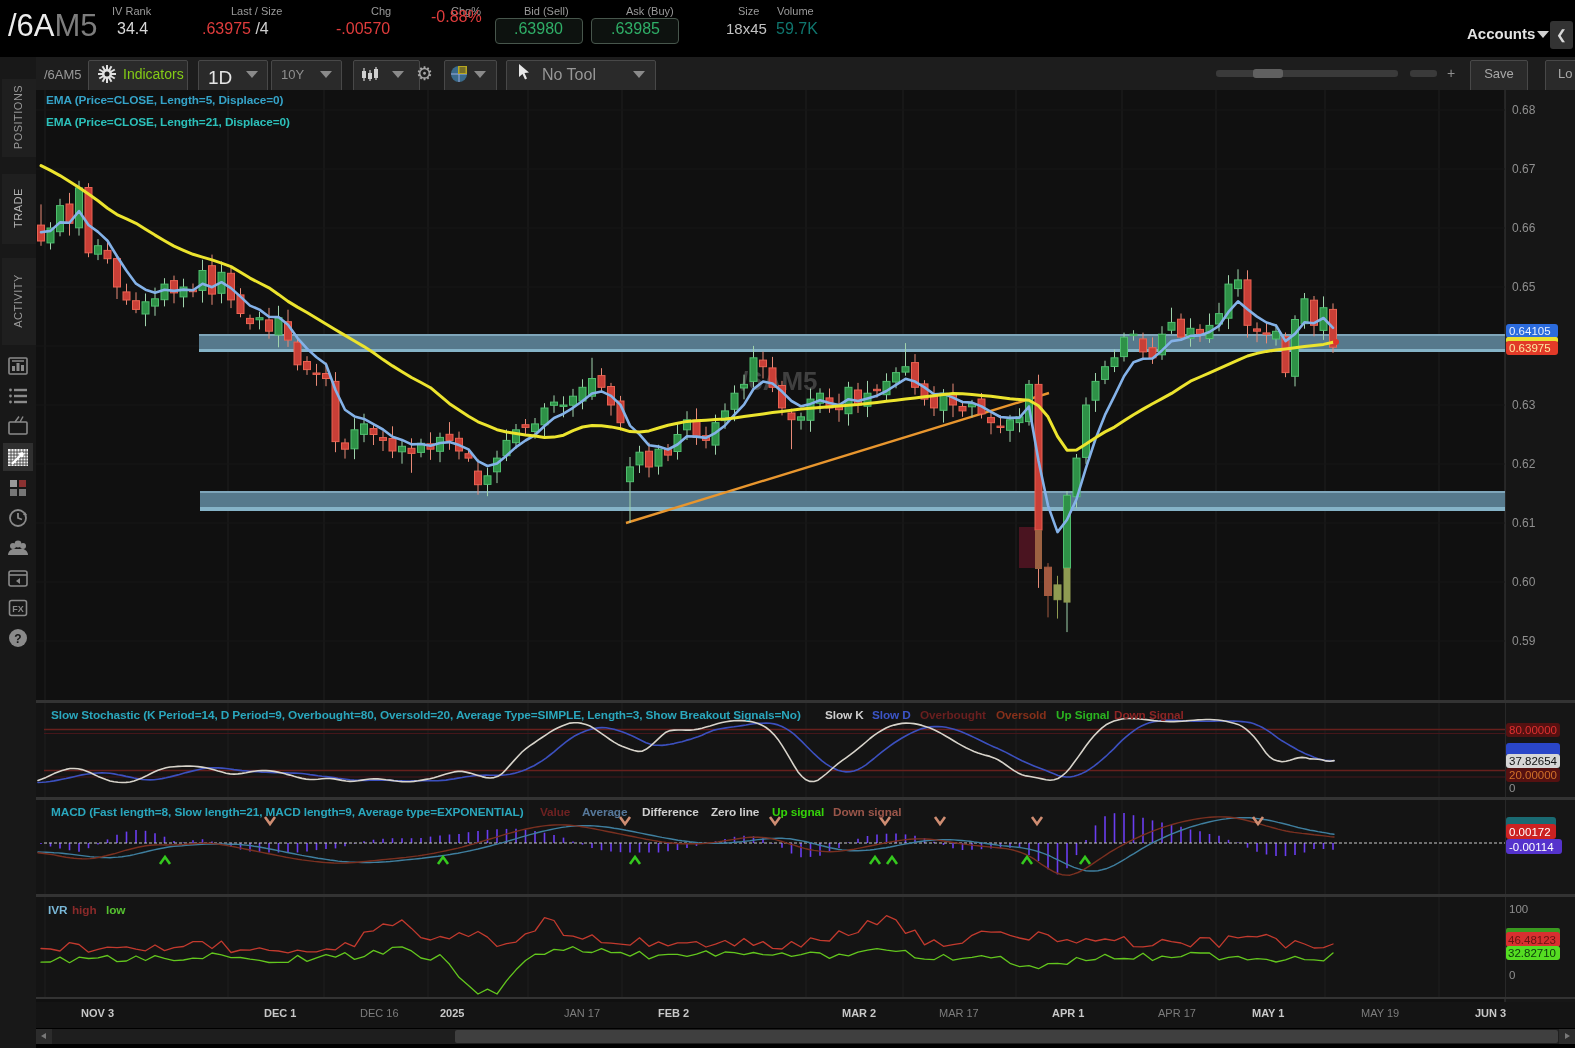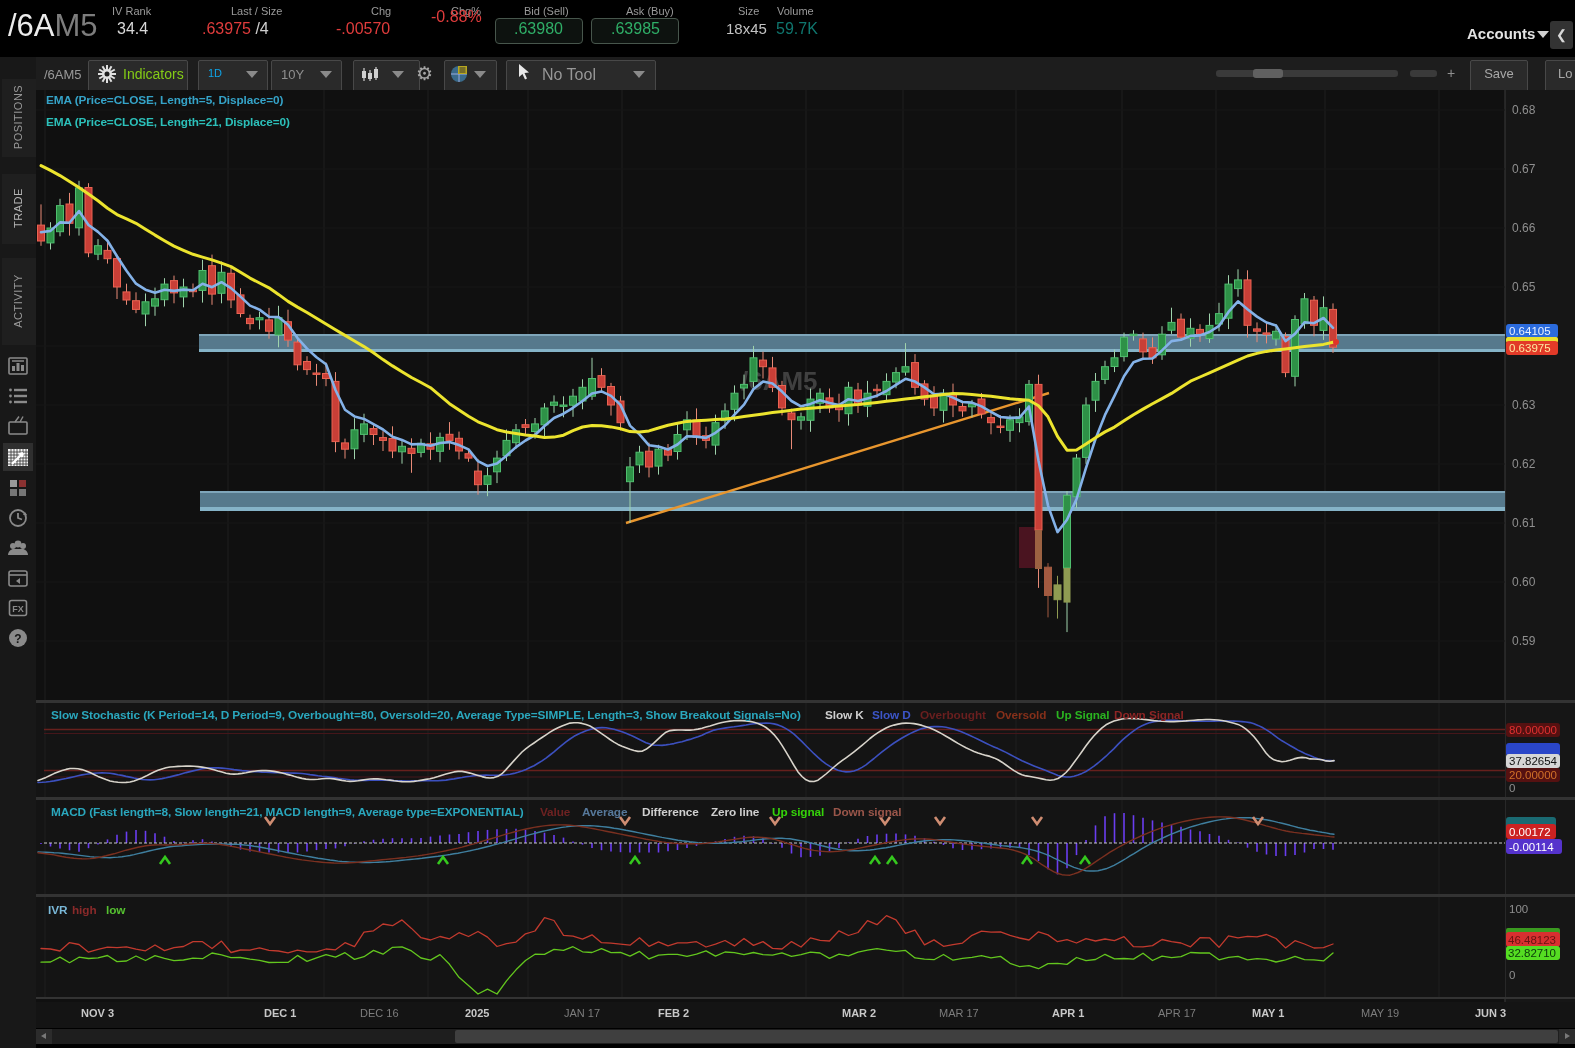--- a/index.html
+++ b/index.html
@@ -127,21 +127,21 @@
         <line x1="11" y1="11" x2="3.2" y2="6.5"></line>
         <line x1="11" y1="11" x2="6.5" y2="3.2"></line>
         <line x1="11" y1="11" x2="11.0" y2="2.0"></line>
         <line x1="11" y1="11" x2="15.5" y2="3.2"></line>
         <line x1="11" y1="11" x2="18.8" y2="6.5"></line>
       </g>
       <circle cx="11" cy="11" r="2.5" fill="#1d1d1d"></circle>
     </svg>
   <span style="position:absolute;left:87px;top:9px;color:#84cc16;font-size:14px">Indicators</span>
   <div class="btn" style="left:162px;width:70px"></div>
-  <span style="position:absolute;left:172px;top:10px;color:#0ea5e9;font-size:11px">1D</span>
+  <span style="position:absolute;left:172px;top:10px;color:#e5e5e5;font-size:19px">1D</span>
   <span class="caret" style="left:210px;top:14px"></span>
   <div class="btn" style="left:235px;width:71px"></div>
   <span style="position:absolute;left:245px;top:10px;color:#8f8f8f;font-size:13px">10Y</span>
   <span class="caret" style="left:284px;top:14px"></span>
   <div class="btn" style="left:317px;width:67px"></div>
   <svg width="20" height="18" viewBox="0 0 20 18" style="position:absolute;left:324px;top:8px">
       <rect x="2" y="6" width="4" height="7" fill="#d0d0d0"></rect>
       <line x1="4" y1="3" x2="4" y2="16" stroke="#d0d0d0" stroke-width="1.2"></line>
       <rect x="8" y="8" width="4" height="6" fill="#d0d0d0"></rect>
       <line x1="10" y1="5" x2="10" y2="16" stroke="#d0d0d0" stroke-width="1.2"></line>
@@ -719,21 +719,21 @@
 <rect x="1506" y="946" width="54" height="14" rx="3" fill="#55dd22"></rect>
 <text x="1508" y="957" font-size="11.5" fill="#0a3a0a">32.82710</text>
 <text x="1509" y="979" font-size="11.5" fill="#8f8f8f">0</text>
 
 </svg>
 
 <div style="position:absolute;left:36px;top:1002px;width:1539px;height:26px;background:#141414;font-size:11px">
 <span style="position:absolute;left:45px;top:5px;color:#c8c8c8;font-weight:bold">NOV 3</span>
 <span style="position:absolute;left:228px;top:5px;color:#c8c8c8;font-weight:bold">DEC 1</span>
 <span style="position:absolute;left:324px;top:5px;color:#7d7d7d;font-weight:normal">DEC 16</span>
-<span style="position:absolute;left:429px;top:5px;color:#c8c8c8;font-weight:bold">2025</span>
+<span style="position:absolute;left:404px;top:5px;color:#c8c8c8;font-weight:bold">2025</span>
 <span style="position:absolute;left:528px;top:5px;color:#7d7d7d;font-weight:normal">JAN 17</span>
 <span style="position:absolute;left:622px;top:5px;color:#c8c8c8;font-weight:bold">FEB 2</span>
 <span style="position:absolute;left:806px;top:5px;color:#c8c8c8;font-weight:bold">MAR 2</span>
 <span style="position:absolute;left:903px;top:5px;color:#7d7d7d;font-weight:normal">MAR 17</span>
 <span style="position:absolute;left:1016px;top:5px;color:#c8c8c8;font-weight:bold">APR 1</span>
 <span style="position:absolute;left:1122px;top:5px;color:#7d7d7d;font-weight:normal">APR 17</span>
 <span style="position:absolute;left:1216px;top:5px;color:#c8c8c8;font-weight:bold">MAY 1</span>
 <span style="position:absolute;left:1325px;top:5px;color:#7d7d7d;font-weight:normal">MAY 19</span>
 <span style="position:absolute;left:1439px;top:5px;color:#c8c8c8;font-weight:bold">JUN 3</span>
 </div>

